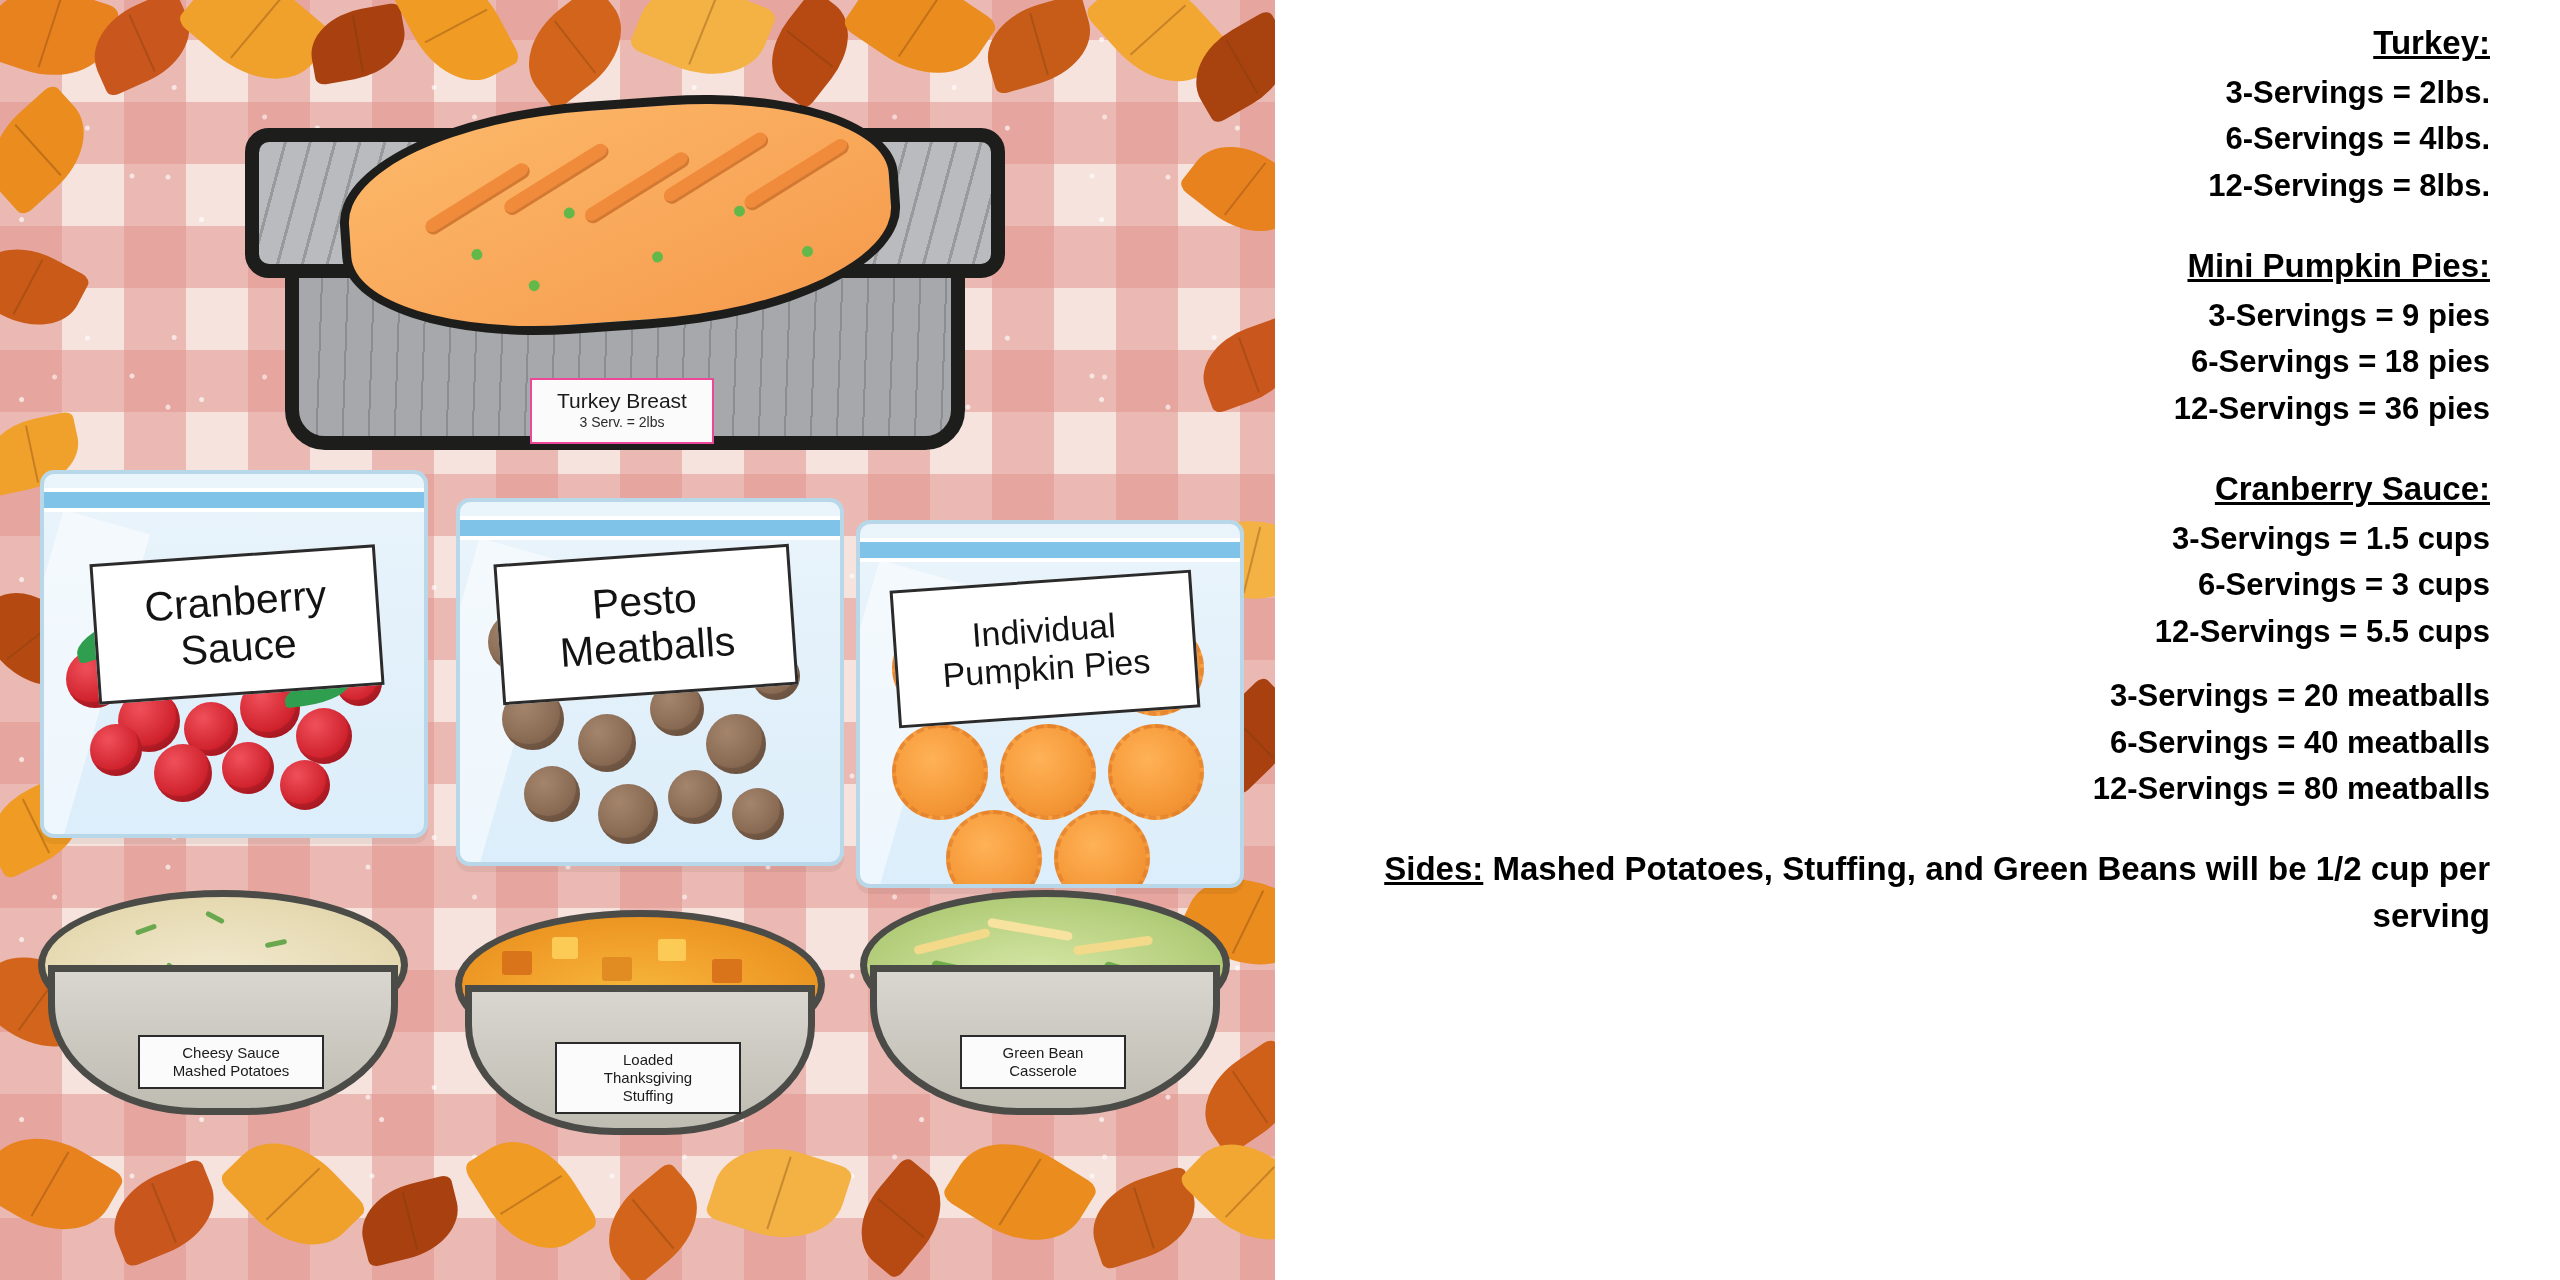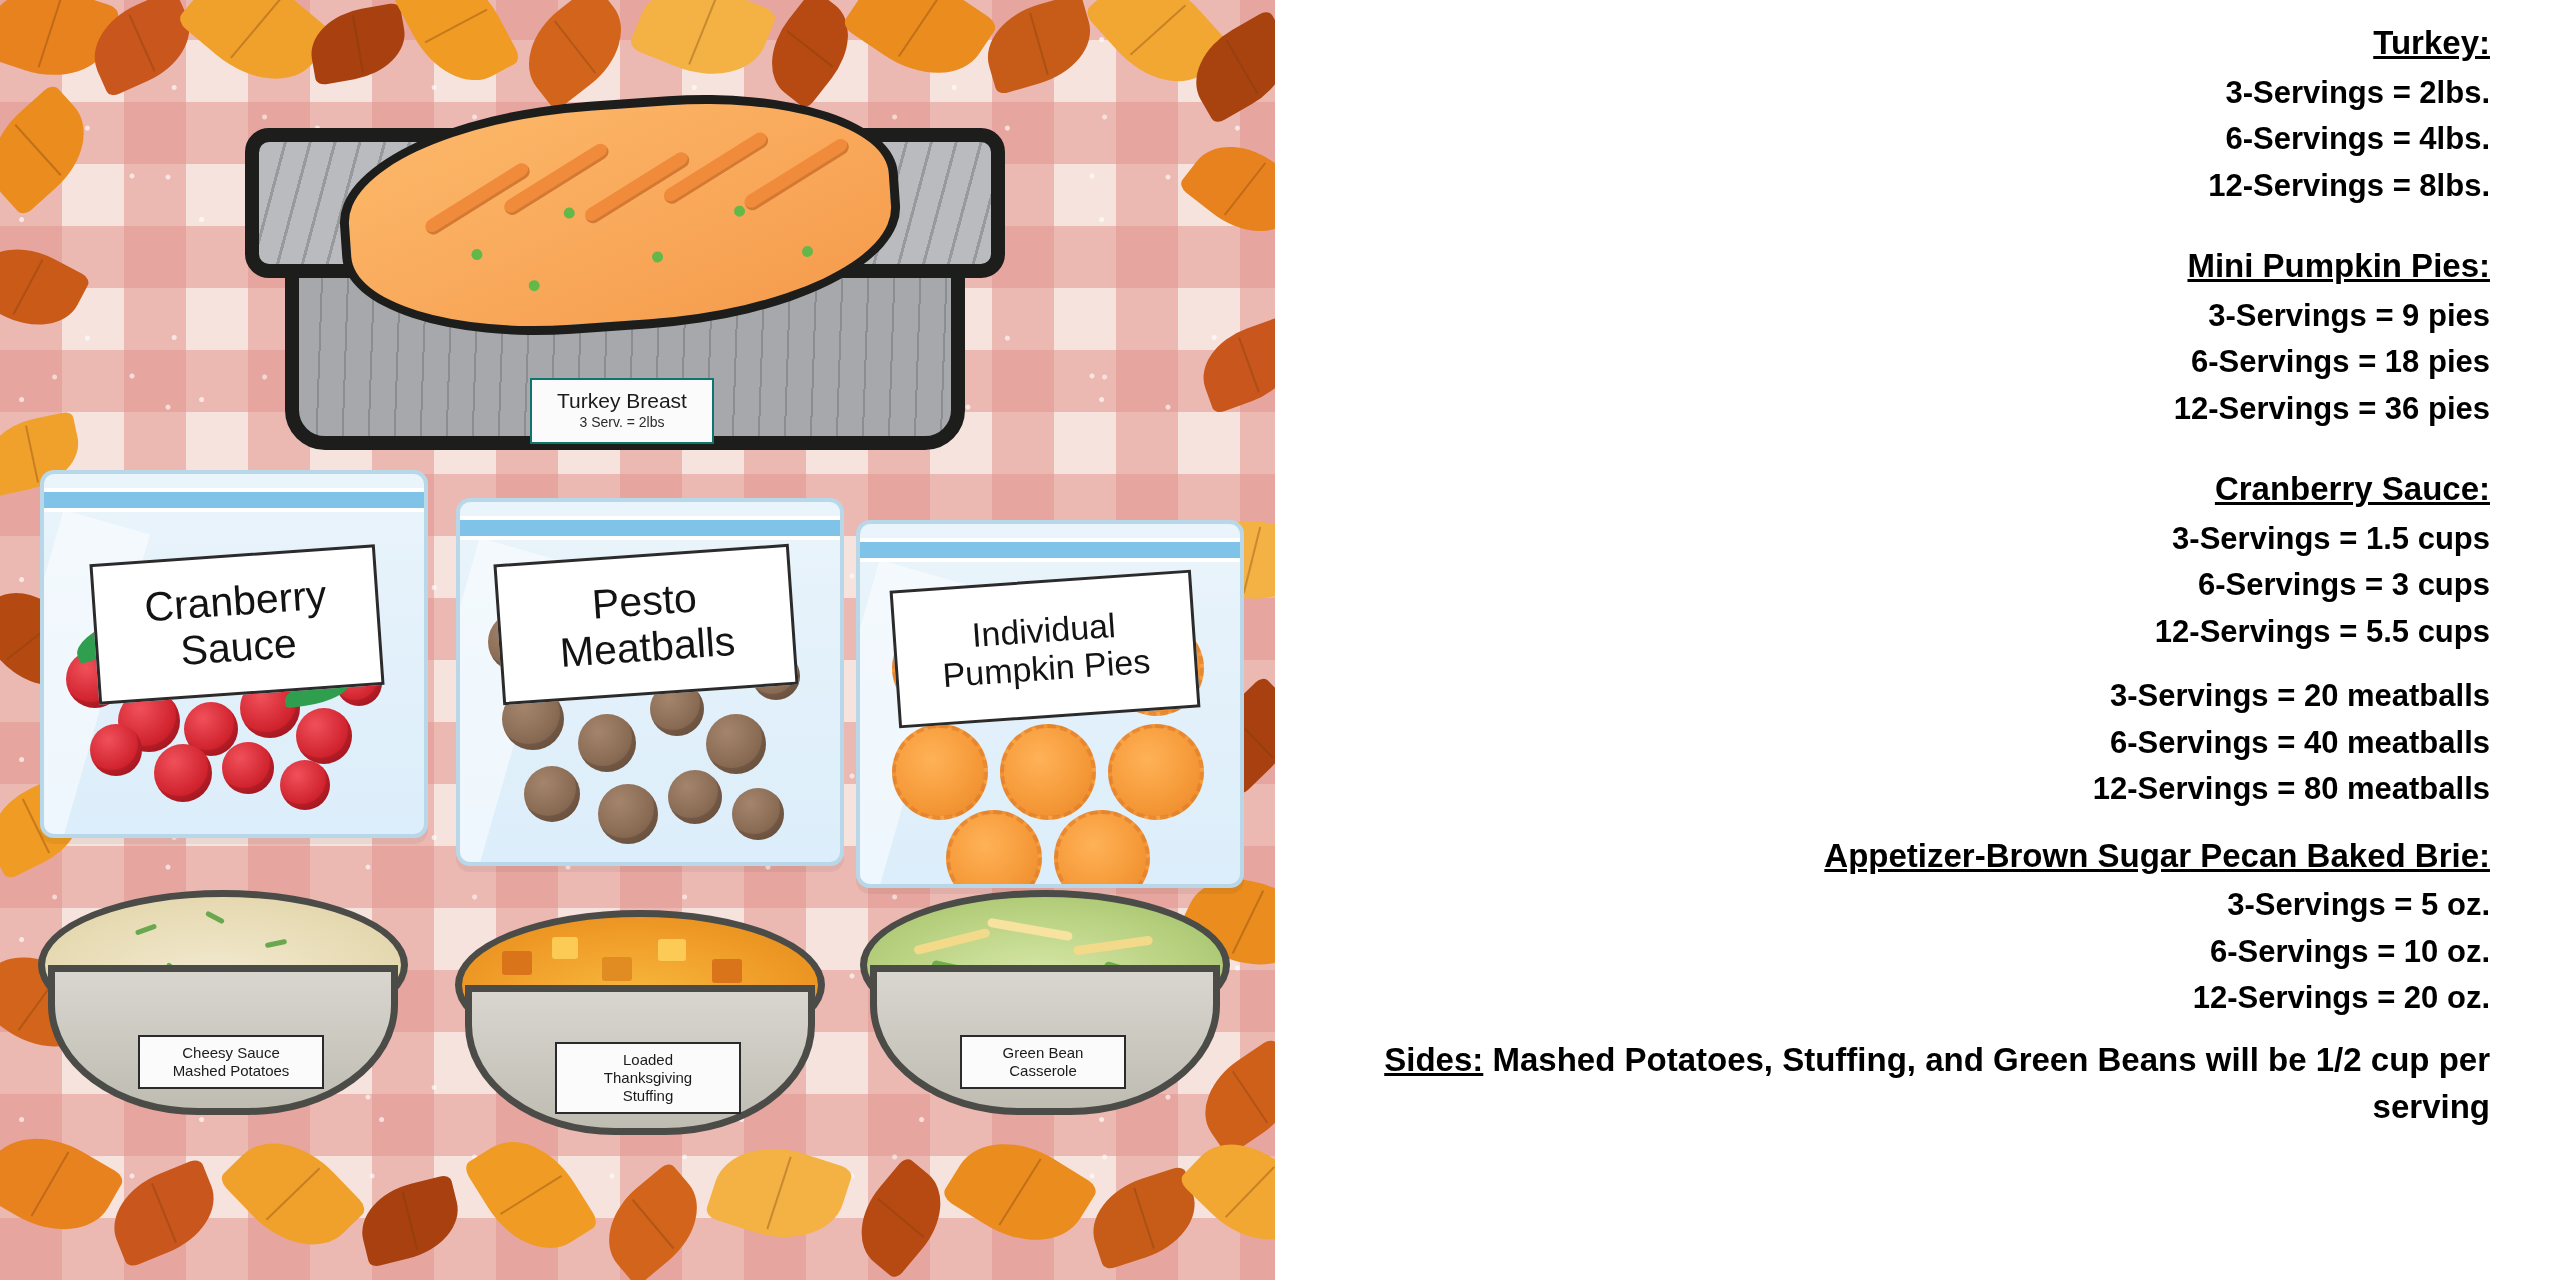--- a/index.html
+++ b/index.html
@@ -129,21 +129,21 @@
     height: 11px;
     background: #63b84a;
     border-radius: 50%;
   }
   .tray-label {
     position: absolute;
     left: 530px;
     top: 378px;
     width: 172px;
     background: #fbfbfb;
-    border: 2px solid #0f766e;
+    border: 2px solid #ec4899;
     text-align: center;
     padding: 8px 4px 10px;
     line-height: 1.25;
   }
   .tray-label .l1 { font-size: 21px; color: #1b1b1b; }
   .tray-label .l2 { font-size: 14px; color: #2b2b2b; }
 
   
   .bag {
     position: absolute;
@@ -513,25 +513,19 @@
     </div>
     <div class="gap-sm"></div>
 
     <div class="sect">
       <div class="line">3-Servings = 20 meatballs</div>
       <div class="line">6-Servings = 40 meatballs</div>
       <div class="line">12-Servings = 80 meatballs</div>
     </div>
     <div class="gap-sm"></div>
 
-    <div class="sect">
-      <div class="sect-title">Appetizer-Brown Sugar Pecan Baked Brie:</div>
-      <div class="line">3-Servings = 5 oz.</div>
-      <div class="line">6-Servings = 10 oz.</div>
-      <div class="line">12-Servings = 20 oz.</div>
-    </div>
 
     <div class="sides-block">
       <span class="sides-label">Sides:</span><span> Mashed Potatoes, Stuffing, and Green Beans will be 1/2 cup per serving</span>
     </div>
 
   </div>
 </div>
 
 </body></html>

